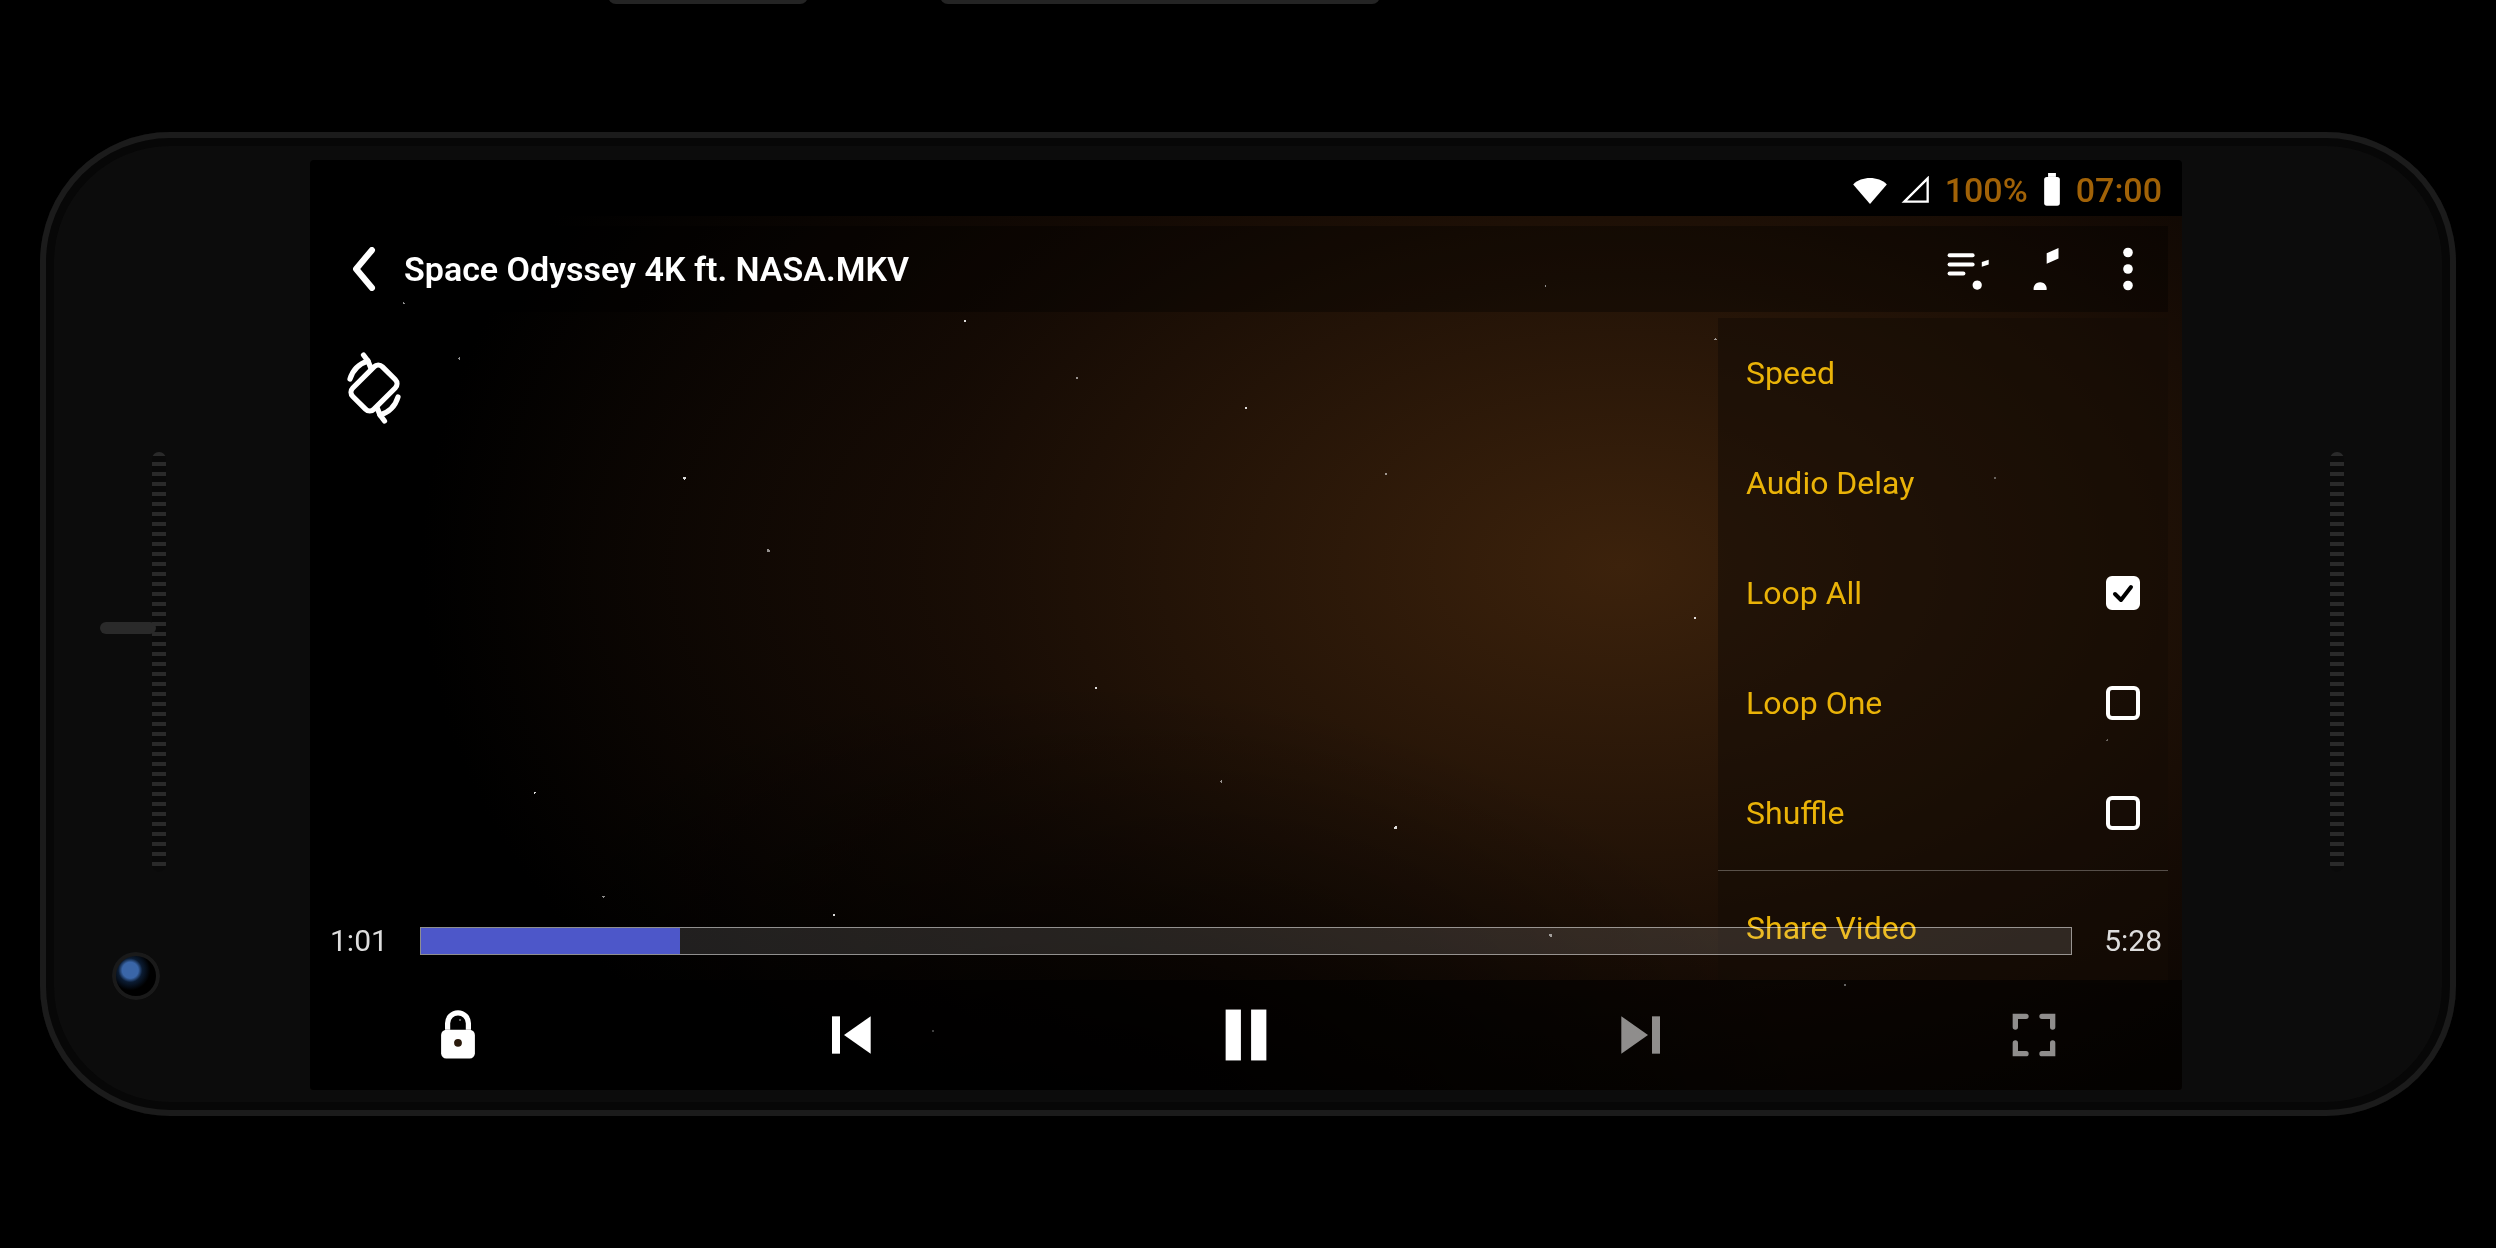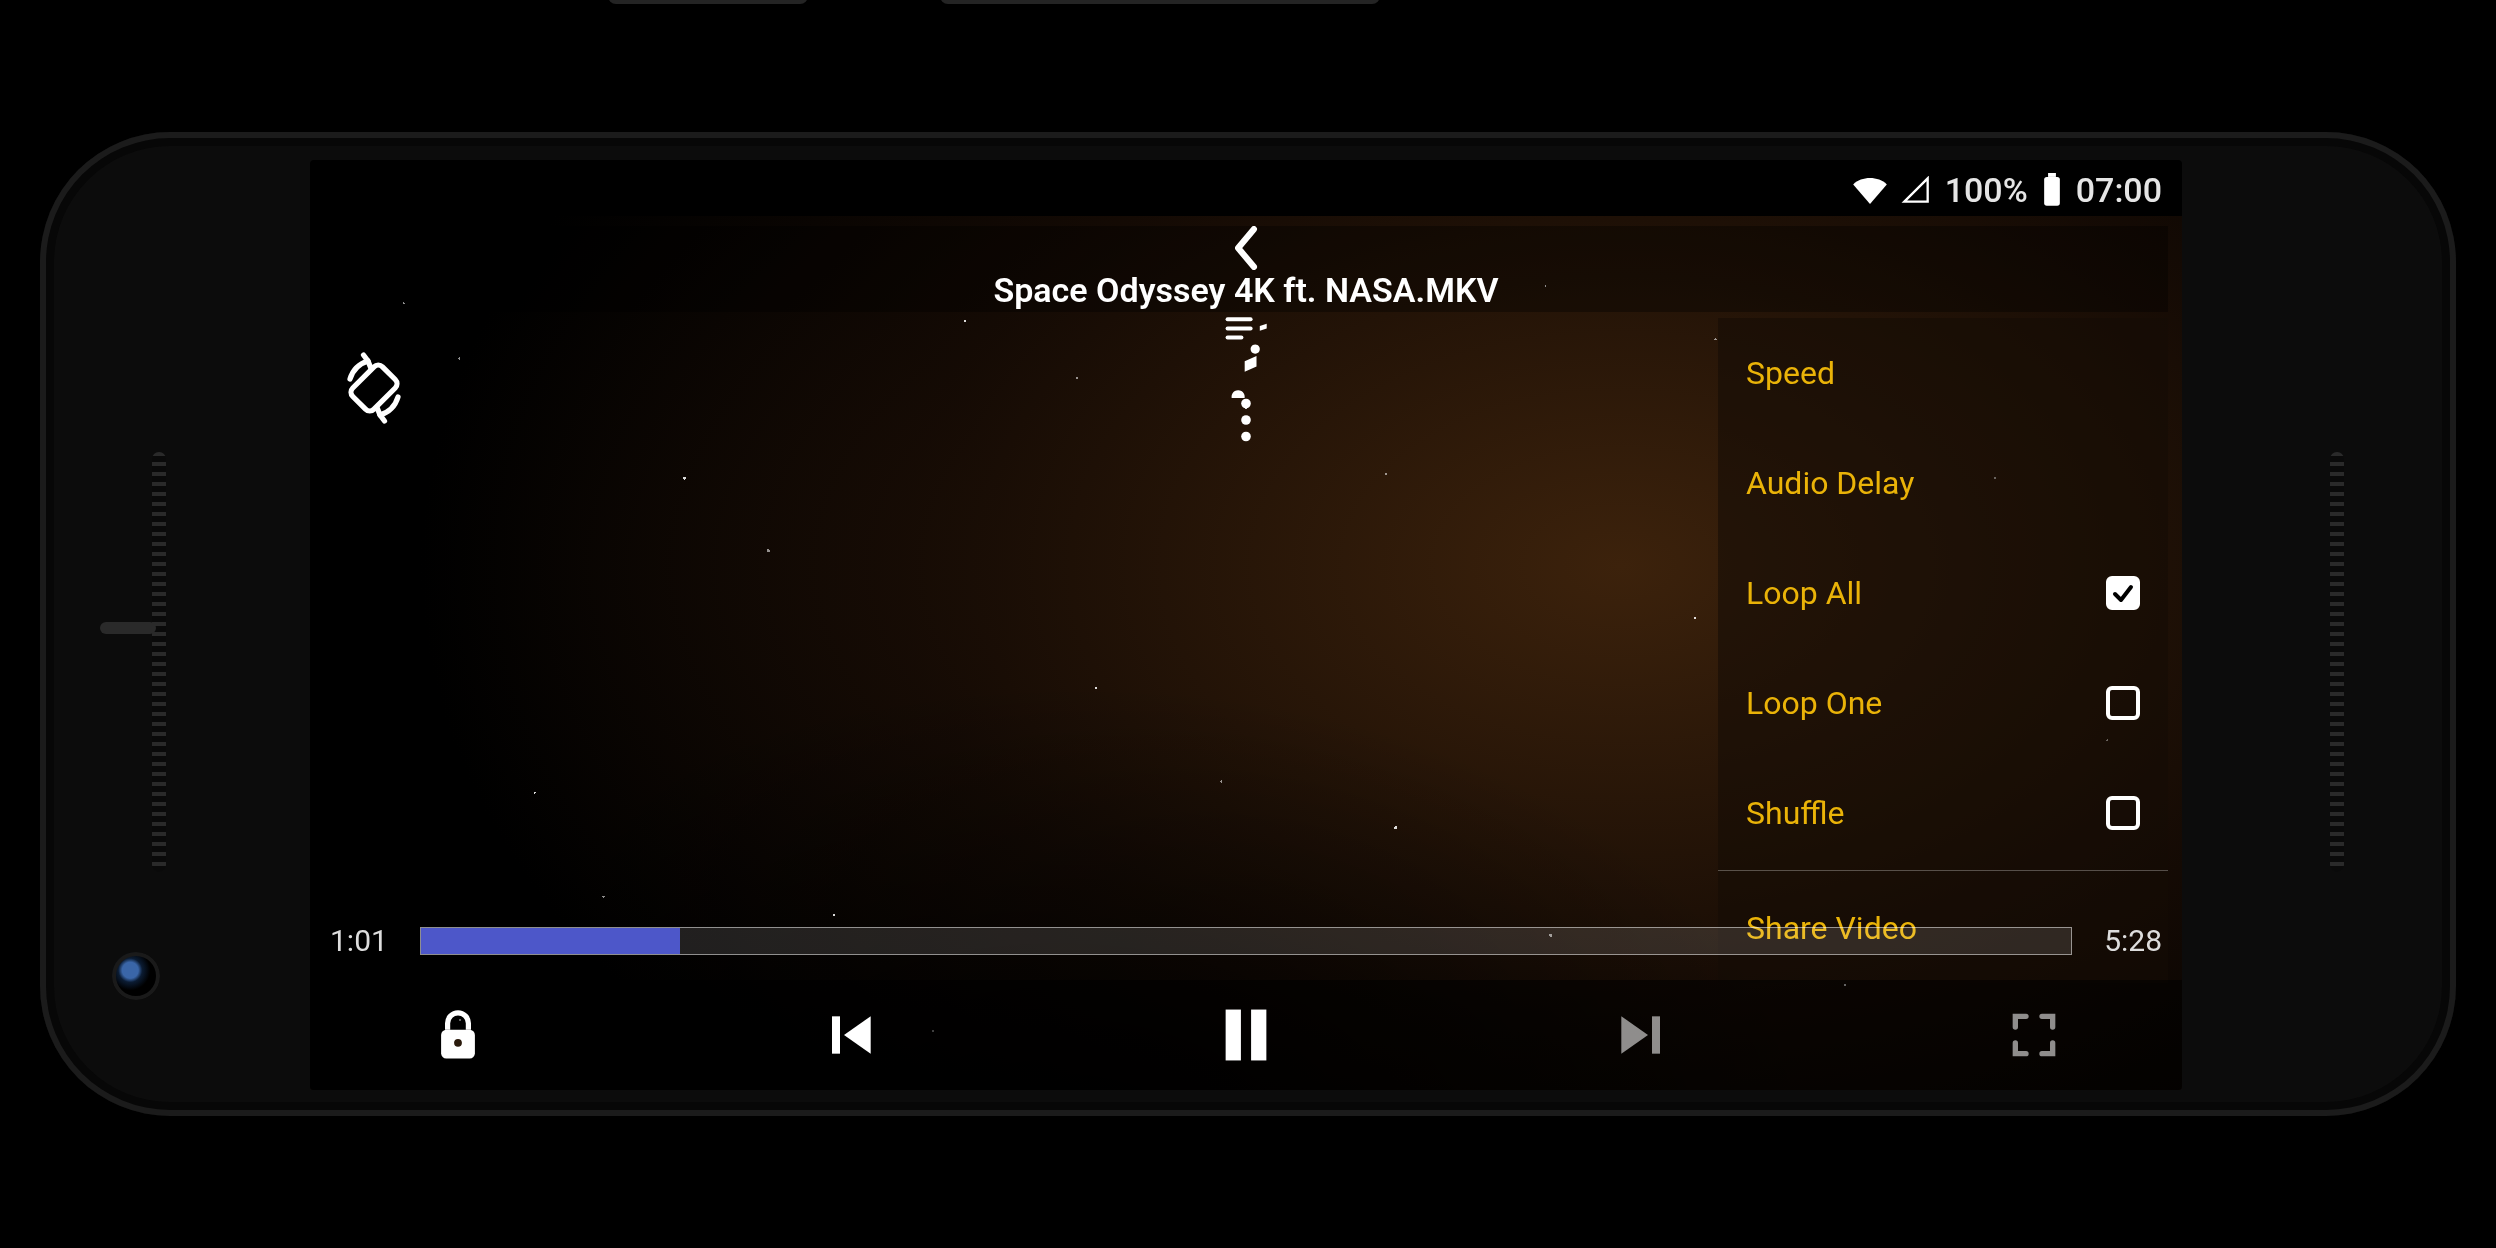--- a/index.html
+++ b/index.html
@@ -76,21 +76,21 @@
   }
 
   
   .statusbar {
     position: absolute;
     top: 6px; right: 20px;
     height: 48px;
     display: flex;
     align-items: center;
     gap: 14px;
-    color: #e5e5e5;
+    color: #a16207;
     font-size: 34px;
     font-weight: 500;
   }
   .statusbar svg { display: block; }
 
   
   .video-bg {
     position: absolute;
     inset: 56px 0 0 0;
     background:
@@ -129,21 +129,20 @@
 
   
   .titlebar {
     position: absolute;
     top: 66px; left: 14px; right: 14px;
     height: 86px;
     background: rgba(0,0,0,0.35);
     display: flex;
     align-items: center;
     color: #fff;
-    flex-direction: column;
   }
   .titlebar .back {
     width: 80px; height: 100%;
     display: flex; align-items: center; justify-content: center;
   }
   .titlebar .title {
     font-size: 34px;
     font-weight: 600;
     white-space: nowrap;
   }

